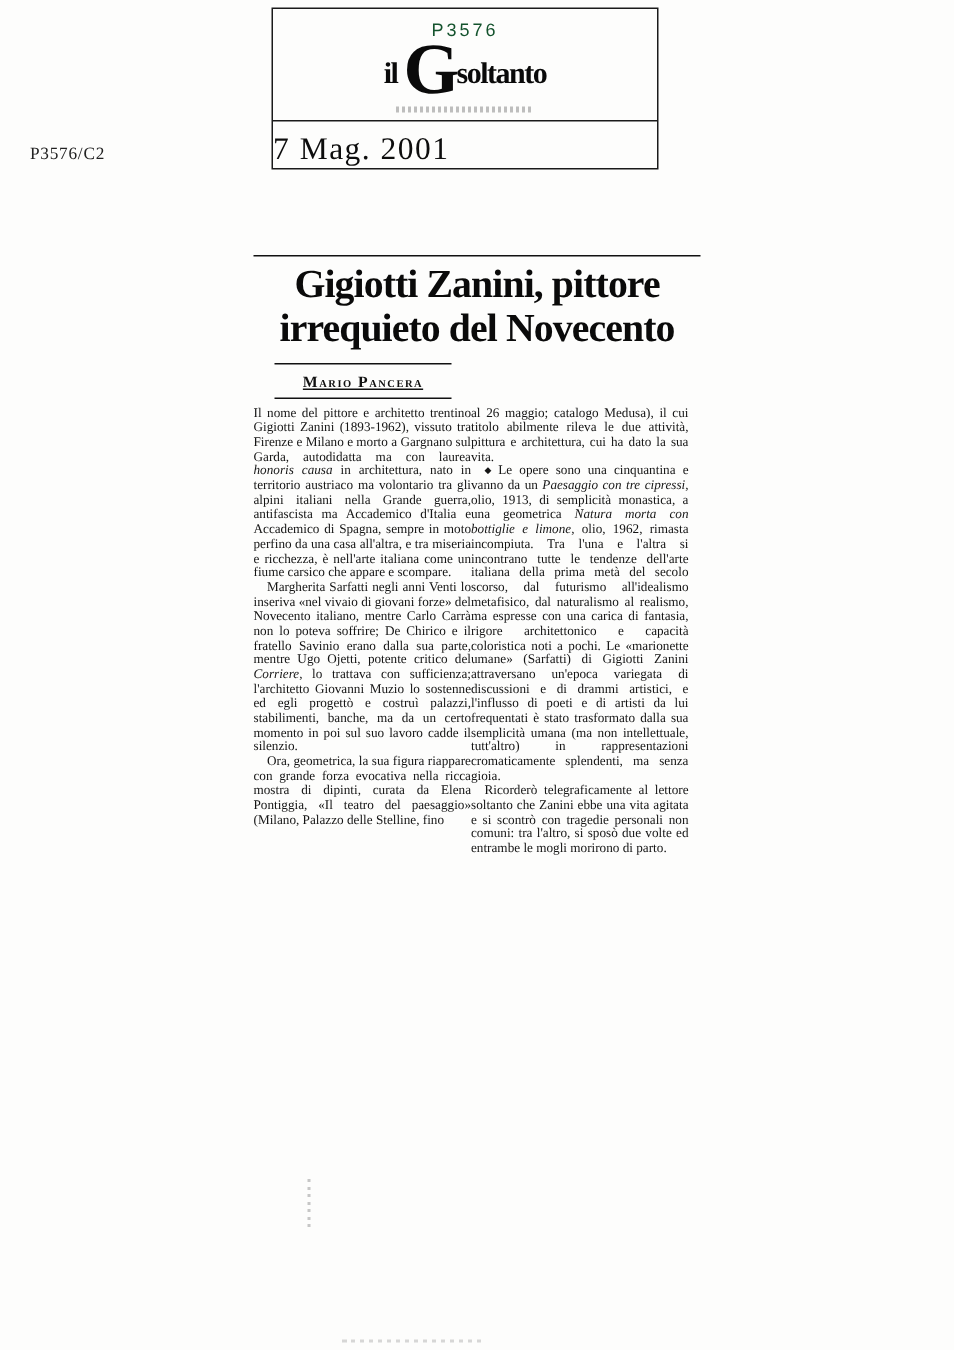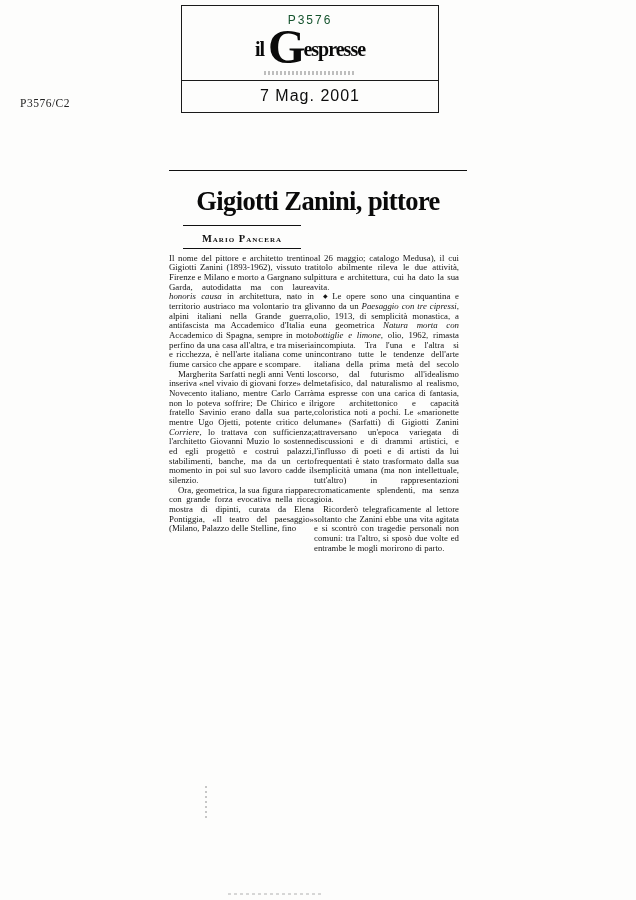--- a/index.html
+++ b/index.html
@@ -38,54 +38,54 @@
     width: 92px; height: 4px; margin: 1px auto 0 auto;
     background: repeating-linear-gradient(90deg, #8a8a8a 0 2px, transparent 2px 4px);
     opacity: 0.55;
   }
   .head-divider {
     position: absolute; left: 0; right: 0; top: 74px;
     border-top: 1.5px solid #1a1a1a;
   }
   .issue-date {
     position: absolute; top: 81px; left: 0; width: 100%;
-    text-align: center;
-    font-family: Liberation Sans, sans-serif;
-    font-size: 16px; letter-spacing: 1px; color: #0d0d0d;
+    text-align: left;
+    font-family: Liberation Serif, serif;
+    font-size: 21px; letter-spacing: 1px; color: #0d0d0d;
   }
   .code-left {
     position: absolute; left: 20px; top: 97px;
     font-family: Liberation Serif, serif;
     font-size: 11.5px; letter-spacing: 0.5px; color: #222;
   }
 
   
   .article { position: absolute; left: 169px; top: 170px; width: 298px; }
   .headline {
     border-top: 1.6px solid #111;
-    padding-top: 16px;
+    padding-top: 4px;
     text-align: center;
     font-family: "Liberation Serif", serif;
     font-weight: 700;
     font-size: 26.5px; line-height: 1.1;
     letter-spacing: -0.6px;
     color: #0a0a0a;
   }
   .byline-wrap {
     width: 118px; margin: 9px 0 5px 14px;
     border-top: 1.3px solid #111;
     border-bottom: 1.3px solid #111;
     padding: 1.5px 0 2px 0;
     text-align: center;
   }
   .byline-text {
     font-family: "Liberation Serif", serif;
     font-variant: small-caps;
     font-weight: 700;
-    font-size: 10.5px; letter-spacing: 1px; color: #111;
+    font-size: 10.5px; letter-spacing: 1px; color: #111; text-decoration: underline;
   }
   .columns { display: flex; gap: 0; margin-top: 5px; }
   .col {
     width: 145px;
     font-family: "Liberation Serif", serif;
     font-size: 8.8px; line-height: 1.1;
     text-align: justify; color: #141414;
   }
   .art-p { margin: 0; }
   .art-p.indent { text-indent: 9px; }
@@ -108,29 +108,30 @@
 </style>
 </head>
 <body>
 
 <div class="page">
 
   <div class="code-left">P3576/C2</div>
 
   <div class="head-box">
     <div class="code-top">P3576</div>
-    <div class="masthead"><span class="mh-il">il </span><span class="mh-g">G</span><span class="mh-rest">espresse</span></div>
+    <div class="masthead"><span class="mh-il">il </span><span class="mh-g">G</span><span class="mh-rest">soltanto</span></div>
     <div class="tagline-smudge"></div>
     <div class="head-divider"></div>
     <div class="issue-date">7 Mag. 2001</div>
   </div>
 
   <div class="article">
     <div class="headline">
       <div class="hl-line">Gigiotti Zanini, pittore</div>
+      <div class="hl-line">irrequieto del Novecento</div>
     </div>
     <div class="byline-wrap">
       <span class="byline-text">Mario Pancera</span>
     </div>
     <div class="columns">
       <div class="col" id="col1">
           <p class="art-p"><span>Il nome del pittore e architetto trentino Gigiotti Zanini (1893-1962), vissuto tra Firenze e Milano e morto a Gargnano sul Garda, autodidatta ma con laurea </span><em>honoris causa</em><span> in architettura, nato in territorio austriaco ma volontario tra gli alpini italiani nella Grande guerra, antifascista ma Accademico d'Italia e Accademico di Spagna, sempre in moto perfino da una casa all'altra, e tra miseria e ricchezza, è nell'arte italiana come un fiume carsico che appare e scompare.</span></p>
           <p class="art-p indent"><span>Margherita Sarfatti negli anni Venti lo inseriva «nel vivaio di giovani forze» del Novecento italiano, mentre Carlo Carrà non lo poteva soffrire; De Chirico e il fratello Savinio erano dalla sua parte, mentre Ugo Ojetti, potente critico del </span><em>Corriere</em><span>, lo trattava con sufficienza; l'architetto Giovanni Muzio lo sostenne ed egli progettò e costruì palazzi, stabilimenti, banche, ma da un certo momento in poi sul suo lavoro cadde il silenzio.</span></p>
           <p class="art-p indent"><span>Ora, geometrica, la sua figura riappare con grande forza evocativa nella ricca mostra di dipinti, curata da Elena Pontiggia, «Il teatro del paesaggio» (Milano, Palazzo delle Stelline, fino</span></p>
         </div>

